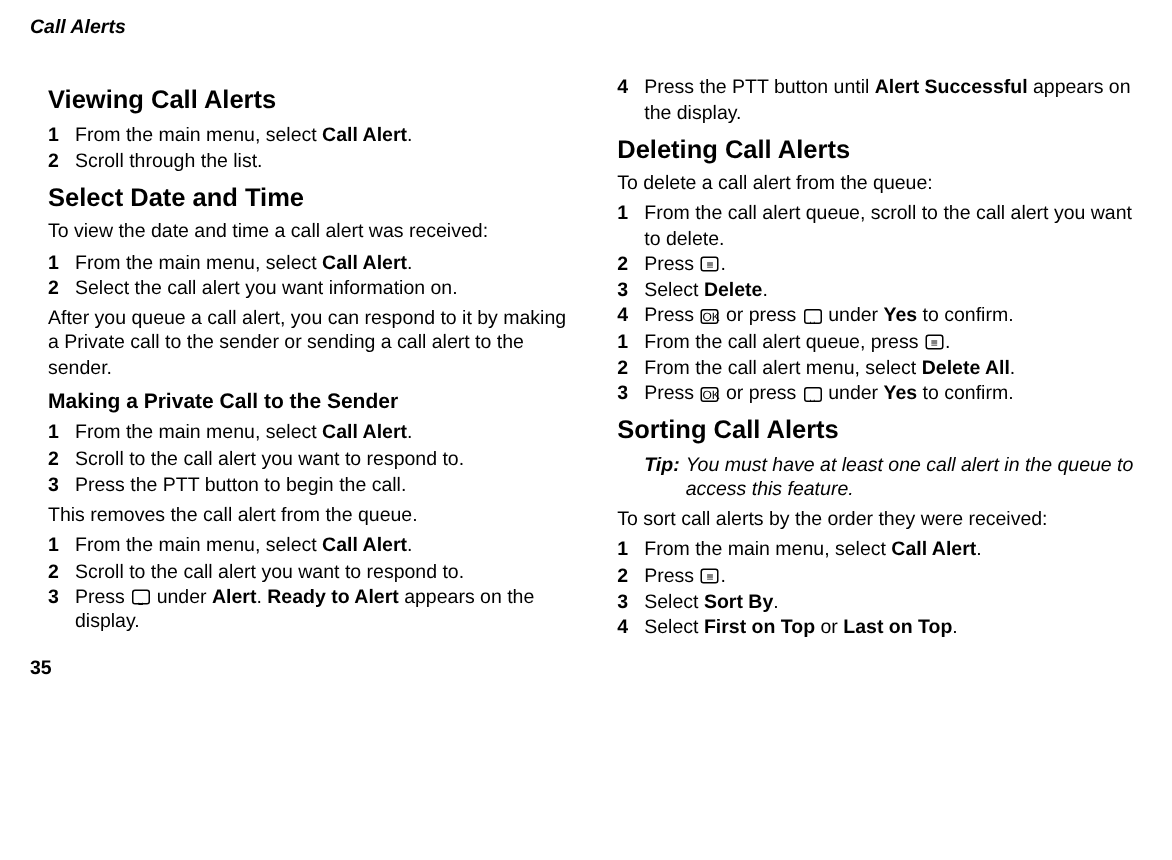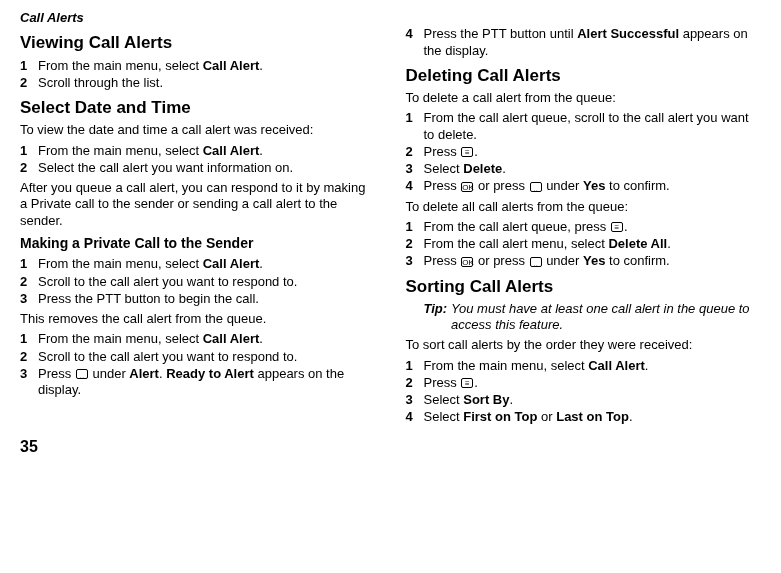--- a/index.html
+++ b/index.html
@@ -9,25 +9,26 @@
       height: 573px;
       padding: 10px 20px;
       font-size: 13px;
       line-height: 1.25;
       color: #000;
     }
     .header {
       font-weight: bold;
       font-style: italic;
       font-size: 13px;
-      margin-bottom: 0;
+      margin-bottom: 24px;
     }
     .columns {
       display: flex;
       gap: 30px;
+      margin-left: 12px;
     }
     .col {
       flex: 1;
     }
     h2 {
       font-size: 17px;
       font-weight: bold;
       margin-top: 6px;
       margin-bottom: 4px;
     }
@@ -71,21 +72,21 @@
       border: 1px solid #000;
       border-radius: 2px;
       font-size: 8px;
       line-height: 9px;
       text-align: center;
       vertical-align: middle;
       margin: 0 1px;
     }
     .page-num {
       font-weight: bold;
-      font-size: 16px;
+      font-size: 13px;
       margin-top: 10px;
     }
     b { font-weight: bold; }
   </style>
 </head>
 <body>
 
 <div class="header">Call Alerts</div>
 
 <div class="columns">
@@ -163,21 +164,20 @@
     </div>
     <div class="step">
       <span class="step-num">3</span>
       <span class="step-text"><span>Select </span><b>Delete</b><span>.</span></span>
     </div>
     <div class="step">
       <span class="step-num">4</span>
       <span class="step-text"><span>Press </span><span class="icon">OK</span><span> or press </span><span class="icon">⎵</span><span> under </span><b>Yes</b><span> to confirm.</span></span>
     </div>
 
-    <div class="para">To delete all call alerts from the queue:</div>
     <div class="step">
       <span class="step-num">1</span>
       <span class="step-text"><span>From the call alert queue, press </span><span class="icon">≡</span><span>.</span></span>
     </div>
     <div class="step">
       <span class="step-num">2</span>
       <span class="step-text"><span>From the call alert menu, select </span><b>Delete All</b><span>.</span></span>
     </div>
     <div class="step">
       <span class="step-num">3</span>

